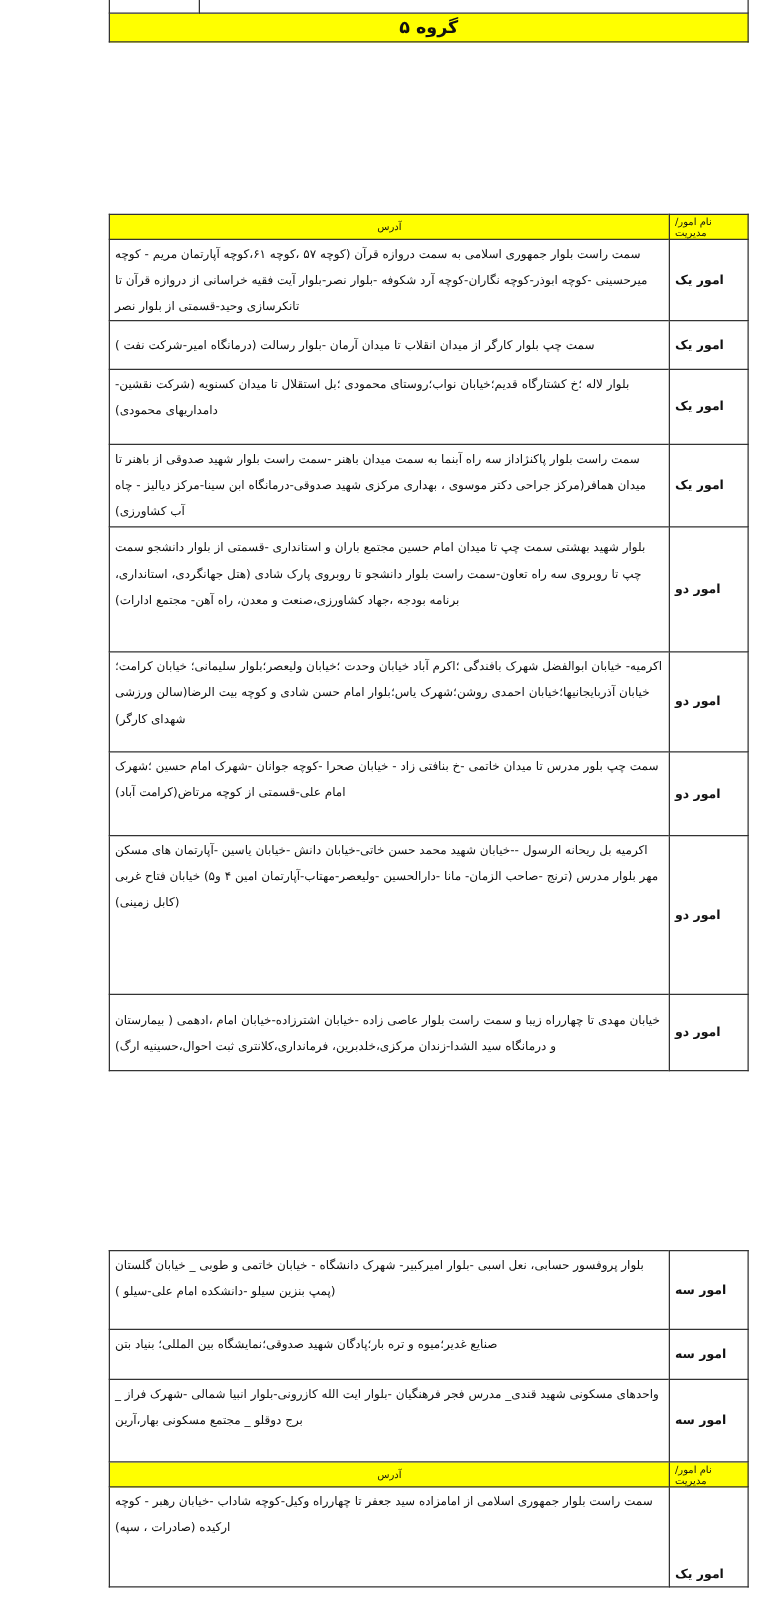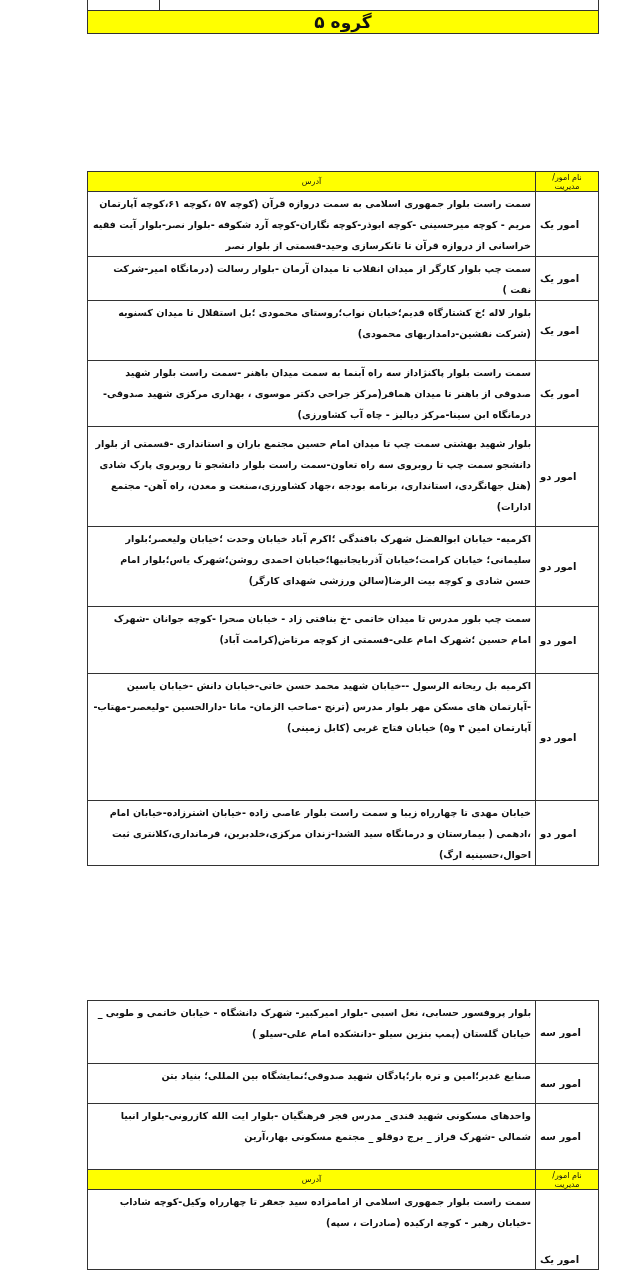--- a/index.html
+++ b/index.html
@@ -1,25 +1,25 @@
 <!DOCTYPE html>
 <html><head>
 <meta charset="utf-8">
 <style>
   html, body { margin:0; padding:0; background:#ffffff; }
   body { width:619px; height:1280px; position:relative; overflow:hidden;
          font-family:"DejaVu Sans", sans-serif; color:#111; }
   .tbl { position:absolute; left:87px; width:512px; border-collapse:collapse; direction:rtl; table-layout:fixed; }
   .tbl td { border:1px solid #333; padding:0 4px; vertical-align:middle; }
   .yellow { background:#ffff00; }
-  .group-title { text-align:center; font-weight:bold; font-size:17px; height:22px; }
+  .group-title { text-align:center; font-weight:bold; font-size:14px; height:22px; }
   .hdr { font-size:8px; text-align:center; height:19px; padding:0 2px; }
-  .hdr.name { text-align:center; }
+  .hdr.name { text-align:left; }
   .aff { font-size:10px; font-weight:bold; text-align:left; white-space:nowrap; }
-  .addr { font-size:9.6px; font-weight:bold; line-height:21px; text-align:right; vertical-align:top !important; padding-top:1px !important; }
+  .addr { font-size:9.6px; font-weight:normal; line-height:21px; text-align:left; vertical-align:top !important; padding-top:1px !important; }
   .col1 { width:63px; }
   .aff.bottom { vertical-align:bottom; padding-bottom:4px; }
 </style>
 </head>
 <body>
 
 <table class="tbl" style="top:-2px;">
   <tbody>
       <tr style="height:12px;">
     <td></td>
@@ -85,21 +85,21 @@
       <col class="col1" style="width:63px">
       <col>
     </colgroup>
   <tbody>
       <tr style="height:63px;">
     <td class="aff">امور سه</td>
     <td class="addr">بلوار پروفسور حسابی، نعل اسبی -بلوار امیرکبیر-  شهرک دانشگاه - خیابان خاتمی و طوبی _ خیابان گلستان (پمپ بنزین سیلو -دانشکده امام علی-سیلو )</td>
   </tr>
   <tr style="height:40px;">
     <td class="aff">امور سه</td>
-    <td class="addr">صنایع غدیر؛امین و تره بار؛پادگان شهید صدوقی؛نمایشگاه بین المللی؛ بنیاد بتن</td>
+    <td class="addr">صنایع غدیر؛میوه و تره بار؛پادگان شهید صدوقی؛نمایشگاه بین المللی؛ بنیاد بتن</td>
   </tr>
   <tr style="height:66px;">
     <td class="aff">امور سه</td>
     <td class="addr">واحدهای مسکونی شهید قندی_ مدرس فجر فرهنگیان -بلوار ایت الله کازرونی-بلوار انبیا شمالی -شهرک فراز _ برج دوقلو _ مجتمع مسکونی بهار،آرین</td>
   </tr>
   <tr>
     <td class="yellow hdr name">نام امور/مدیریت</td>
     <td class="yellow hdr">آدرس</td>
   </tr>
   <tr style="height:80px;">

